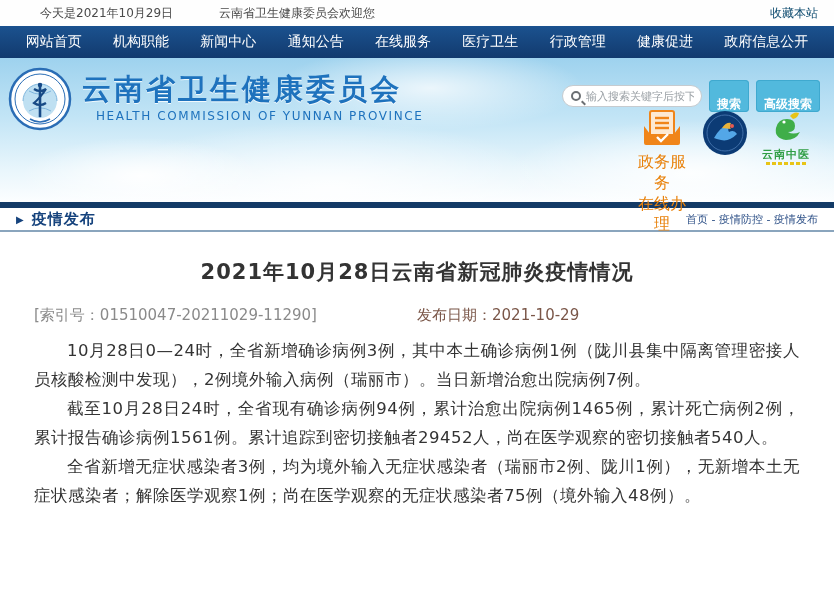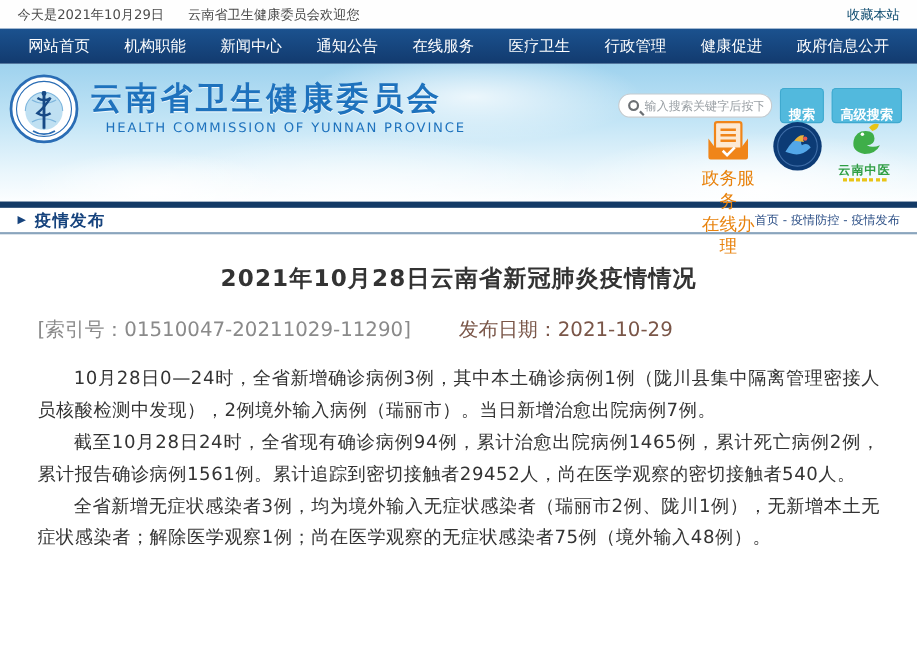--- a/index.html
+++ b/index.html
@@ -2,30 +2,30 @@
 <html lang="zh"><head>
 <meta charset="utf-8">
 <style>
   * { margin:0; padding:0; box-sizing:border-box; }
   html,body { width:834px; height:611px; overflow:hidden; background:#fff;
     font-family:"DejaVu Sans","Liberation Sans",sans-serif; }
 
   
   .topbar { height:26px; background:#fefefe; display:flex; align-items:center;
     justify-content:space-between; padding:0 16px; font-size:12px; color:#4a4a4a; }
-  .topbar-left span { margin-right:18px; }
+  .topbar-left span { margin-right:18px;margin-left:24px; }
   .fav-link { color:#0c4a6e; cursor:pointer; }
 
   
   .mainnav { height:32px; background:linear-gradient(180deg,#1b528f 0%,#123a6e 100%);
     display:flex; align-items:center; justify-content:space-around; padding:0 10px; }
   .nav-item { color:#fff; font-size:14px; font-weight:normal; cursor:pointer; white-space:nowrap; }
 
   
-  .hero { position:relative; height:125px;
+  .hero { position:relative; height:144px;
     background:
       radial-gradient(ellipse 170px 55px at 140px 118px, rgba(255,255,255,.95), rgba(255,255,255,0) 70%),
       radial-gradient(ellipse 220px 60px at 430px 30px,  rgba(255,255,255,.75), rgba(255,255,255,0) 70%),
       radial-gradient(ellipse 260px 75px at 690px 115px, rgba(255,255,255,.9),  rgba(255,255,255,0) 70%),
       radial-gradient(ellipse 300px 90px at 330px 130px, rgba(255,255,255,.85), rgba(255,255,255,0) 75%),
       linear-gradient(180deg,#9ed2ee 0%,#c3e5f6 42%,#e9f6fc 78%,#fcfeff 100%); }
   .brand { position:absolute; left:8px; top:9px; display:flex; align-items:flex-start; }
   .brand-text { margin-left:10px; margin-top:6px; }
   .site-title { font-size:29px; font-weight:bold; color:#1e72bd; letter-spacing:3px;
     text-shadow:0 1px 0 rgba(255,255,255,.8); line-height:1.15; }
@@ -58,21 +58,21 @@
     padding:0 16px; border-bottom:2px solid #8aa5bd; background:#fff; }
   .crumb-left { display:flex; align-items:center; }
   .tri { color:#16437d; font-size:10px; margin-right:8px; }
   .section-title { color:#16437d; font-size:15px; font-weight:bold; letter-spacing:1px; }
   .trail { color:#2c4f86; font-size:11px; cursor:pointer; }
 
   
   .content { padding:0 34px; }
   .article-title { text-align:center; font-size:21px; font-weight:bold; color:#333;
     margin:26px 0 20px; letter-spacing:1px; }
-  .meta { position:relative; height:18px; font-size:18px; margin-bottom:24px; }
+  .meta { position:relative; height:18px; font-size:15px; margin-bottom:12px; }
   .index-no { color:#8a8a8a; }
   .pub-date { position:absolute; left:50%; color:#7a5648; }
   .body-text p { font-size:16.5px; color:#333; line-height:29px; text-indent:2em;
     text-align:justify; margin:0; letter-spacing:.5px; }
 </style>
 </head>
 <body>
 
 <div class="topbar">
   <div class="topbar-left">

